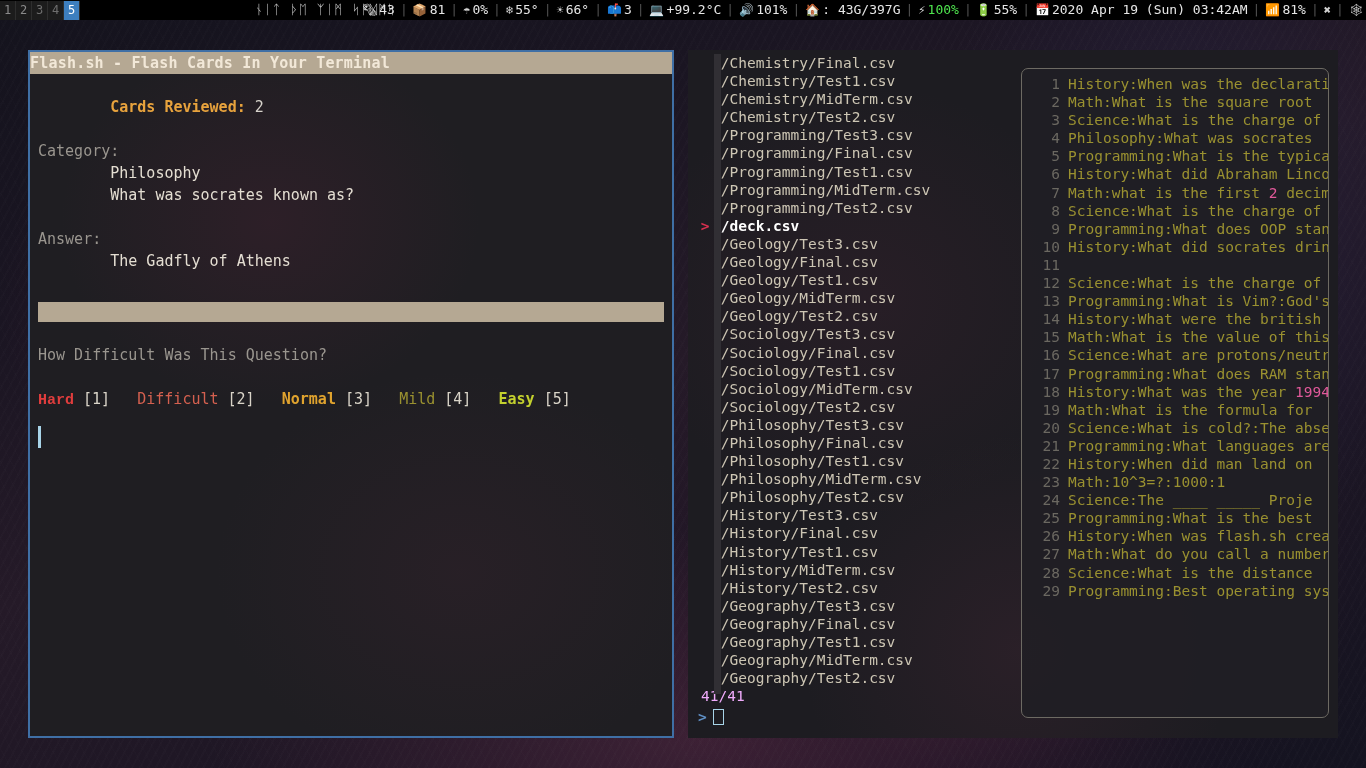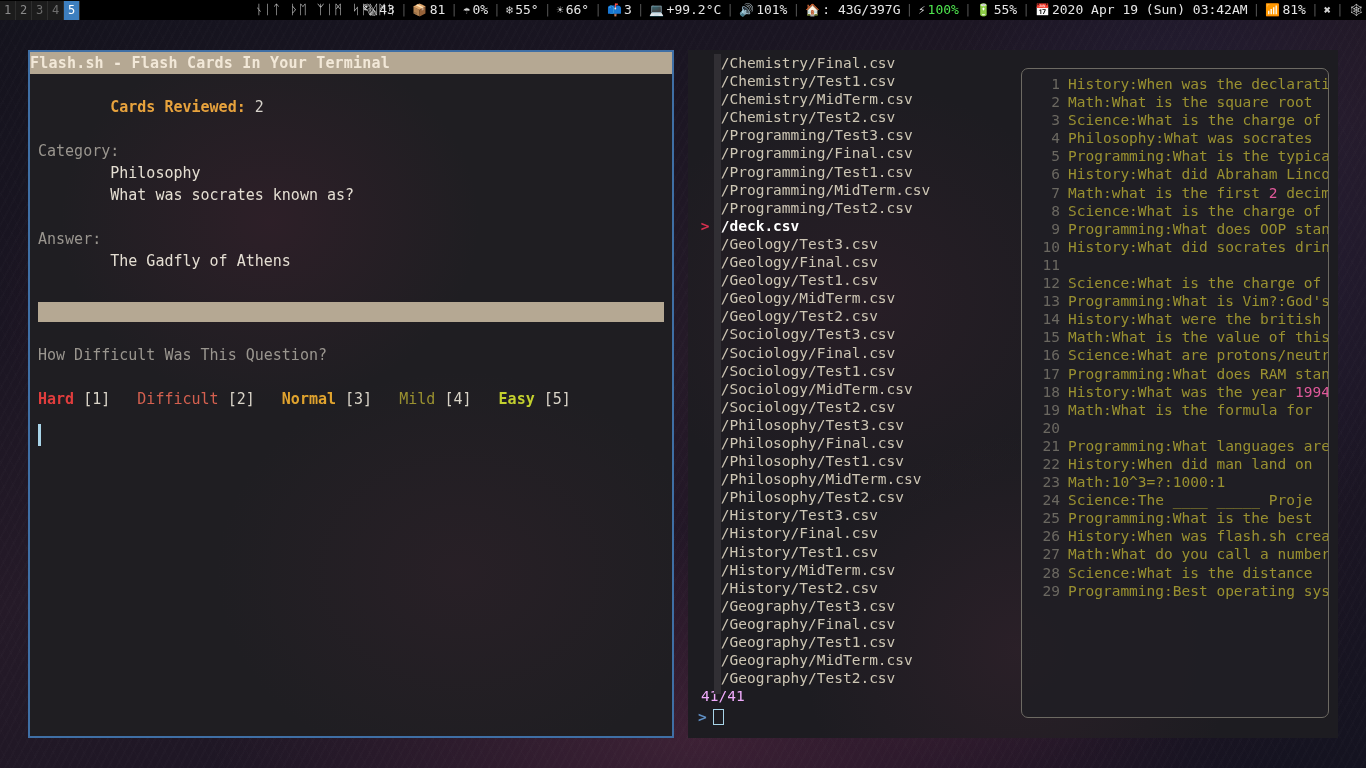--- a/index.html
+++ b/index.html
@@ -110,21 +110,21 @@
   .lbl { color:#9a968f; }
   .val { color:#e4ded2; }
   .blank { height:22px; }
   #divider-bar {
     margin:8px 8px 0 8px;
     height:20px;
     background:#b5a893;
   }
   #difficulty-q { color:#9a968f; }
   #diff-row { padding-left:8px; font-size:15px; line-height:22px; white-space:pre; }
-  .d-hard   { color:#e03d3d; font-weight:bold; }
+  .d-hard   { color:#e03d3d; font-weight:bold;font-family:Liberation Mono, monospace; }
   .d-diff   { color:#d4604f; }
   .d-norm   { color:#e0a32e; font-weight:bold; }
   .d-mild   { color:#9a9130; }
   .d-easy   { color:#c3d02e; font-weight:bold; }
   .d-key    { color:#d9d4c8; }
   #prompt-cursor {
     margin-left:8px; margin-top:14px;
     width:3px; height:22px;
     background:#a8d4e8;
   }
@@ -394,21 +394,21 @@
           <div class="pv-row"><span class="pv-num">10</span><span class="pv-text"><span>History:What did socrates drin</span></span></div>
           <div class="pv-row"><span class="pv-num">11</span></div>
           <div class="pv-row"><span class="pv-num">12</span><span class="pv-text"><span>Science:What is the charge of</span></span></div>
           <div class="pv-row"><span class="pv-num">13</span><span class="pv-text"><span>Programming:What is Vim?:God's</span></span></div>
           <div class="pv-row"><span class="pv-num">14</span><span class="pv-text"><span>History:What were the british</span></span></div>
           <div class="pv-row"><span class="pv-num">15</span><span class="pv-text"><span>Math:What is the value of this</span></span></div>
           <div class="pv-row"><span class="pv-num">16</span><span class="pv-text"><span>Science:What are protons/neutr</span></span></div>
           <div class="pv-row"><span class="pv-num">17</span><span class="pv-text"><span>Programming:What does RAM stan</span></span></div>
           <div class="pv-row"><span class="pv-num">18</span><span class="pv-text"><span>History:What was the year </span><span class="pv-num-lit">1994</span></span></div>
           <div class="pv-row"><span class="pv-num">19</span><span class="pv-text"><span>Math:What is the formula for</span></span></div>
-          <div class="pv-row"><span class="pv-num">20</span></div>
+          <div class="pv-row"><span class="pv-num">20</span><span class="pv-text"><span>Science:What is cold?:The abse</span></span></div>
           <div class="pv-row"><span class="pv-num">21</span><span class="pv-text"><span>Programming:What languages are</span></span></div>
           <div class="pv-row"><span class="pv-num">22</span><span class="pv-text"><span>History:When did man land on</span></span></div>
           <div class="pv-row"><span class="pv-num">23</span><span class="pv-text"><span>Math:10^3=?:1000:1</span></span></div>
           <div class="pv-row"><span class="pv-num">24</span><span class="pv-text"><span>Science:The ____ _____ Proje</span></span></div>
           <div class="pv-row"><span class="pv-num">25</span><span class="pv-text"><span>Programming:What is the best</span></span></div>
           <div class="pv-row"><span class="pv-num">26</span><span class="pv-text"><span>History:When was flash.sh crea</span></span></div>
           <div class="pv-row"><span class="pv-num">27</span><span class="pv-text"><span>Math:What do you call a number</span></span></div>
           <div class="pv-row"><span class="pv-num">28</span><span class="pv-text"><span>Science:What is the distance</span></span></div>
           <div class="pv-row"><span class="pv-num">29</span><span class="pv-text"><span>Programming:Best operating sys</span></span></div>
         </div>

